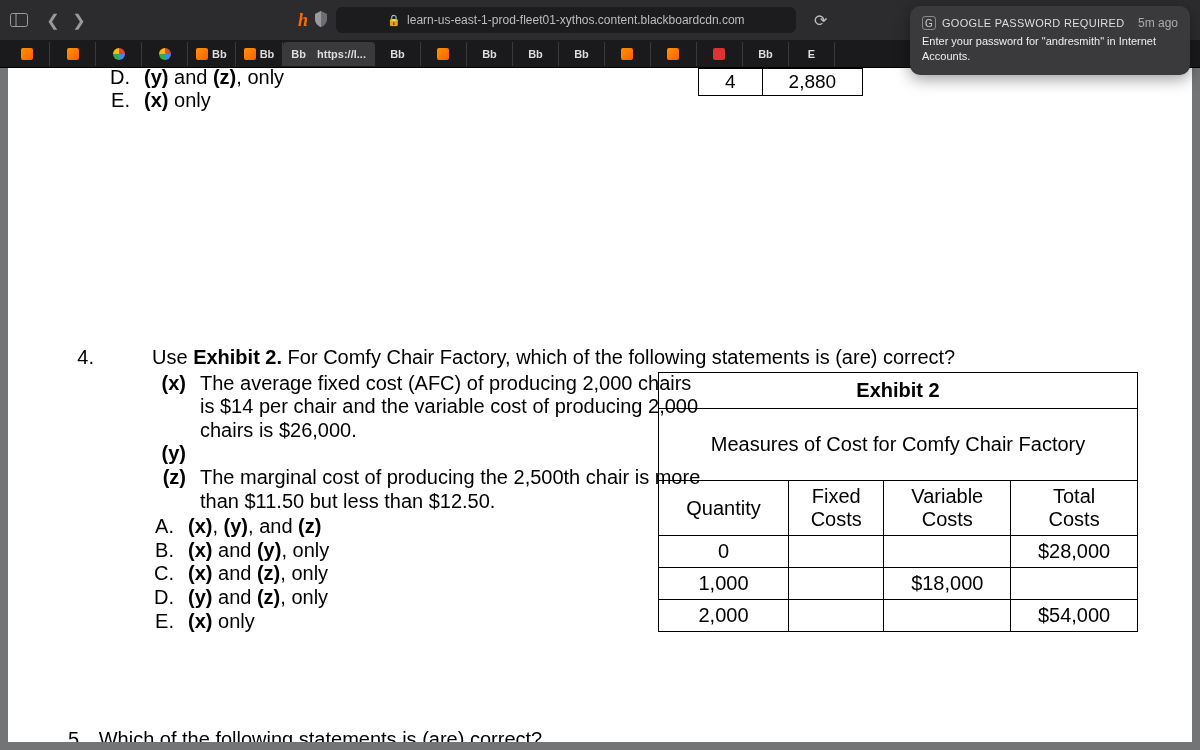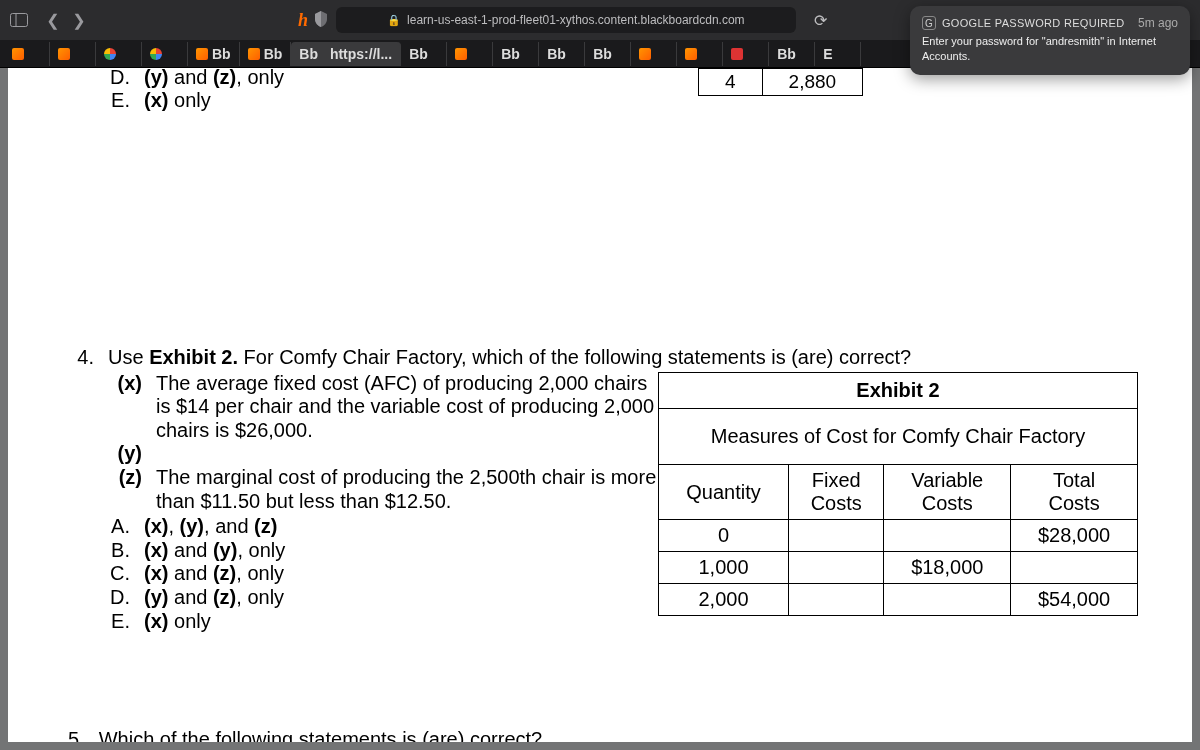--- a/index.html
+++ b/index.html
@@ -60,23 +60,23 @@
     padding: 0 4px;
     gap: 0;
     border-bottom: 1px solid #000;
   }
   .tab {
     height: 24px;
     min-width: 46px;
     padding: 0 8px;
     display: flex;
     align-items: center;
-    justify-content: flex-start;
+    justify-content: center;
     color: #ddd;
-    font-size: 14px;
+    font-size: 11px;
     font-weight: 600;
     border-right: 1px solid #3a3a3c;
     gap: 4px;
   }
   .tab .fav {
     width: 12px; height: 12px;
     display: inline-block;
   }
   .fav-orange { background: linear-gradient(135deg,#ff9500,#ff5e00); border-radius:2px; }
   .fav-google {
@@ -147,21 +147,21 @@
   }
   
   .q4 {
     position: absolute;
     top: 278px;
     left: 60px;
     right: 60px;
   }
   .q-row { display:flex; gap: 14px; font-size: 20px; line-height:1.18; }
   .q-num { width: 26px; text-align:right; }
-  .q-body { flex:1; }
+  .q-body { flex:1;margin-left:44px; }
   .q-body .bold { font-weight: bold; }
   .stmt-list { margin-top: 2px; }
   .stmt { display:flex; gap: 14px; }
   .stmt .tag { width: 34px; text-align:right; font-weight:bold; }
   .stmt .txt { flex:1; max-width: 510px; }
   .ans-list { margin-top: 2px; }
   .ans { display:flex; gap: 14px; }
   .ans .letter { width: 22px; text-align:right; }
   .ans .bold { font-weight:bold; }
   
@@ -176,21 +176,21 @@
     text-align:center;
     font-weight:bold;
     font-size: 20px;
     padding: 6px 0;
     border: 1px solid #000;
     border-bottom: none;
   }
   .ex-sub {
     text-align:center;
     font-size: 20px;
-    padding: 16px 4px;
+    padding: 24px 4px;
     border: 1px solid #000;
     border-bottom: none;
   }
   .ex-table { width:100%; border-collapse: collapse; font-size:20px; }
   .ex-table th, .ex-table td {
     border: 1px solid #000;
     padding: 4px 6px;
     text-align:center;
   }
   .ex-table th { font-weight: normal; }

